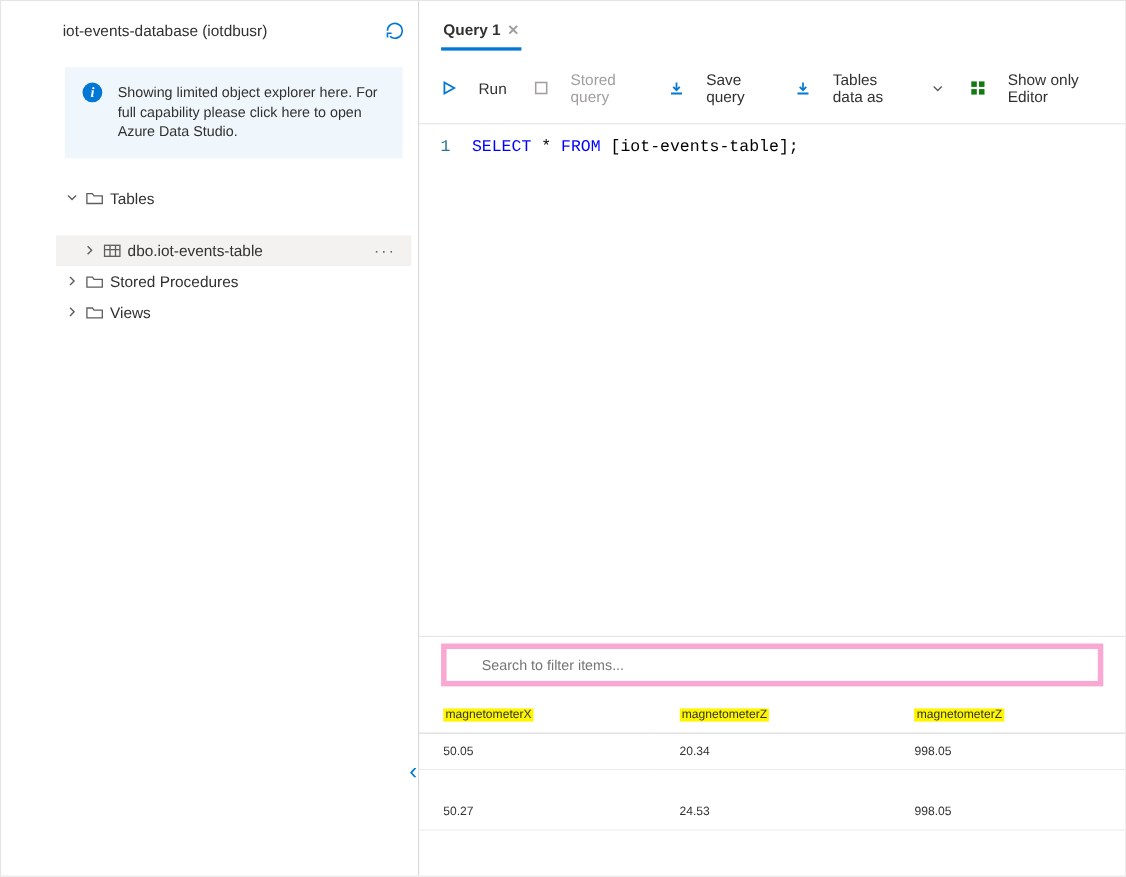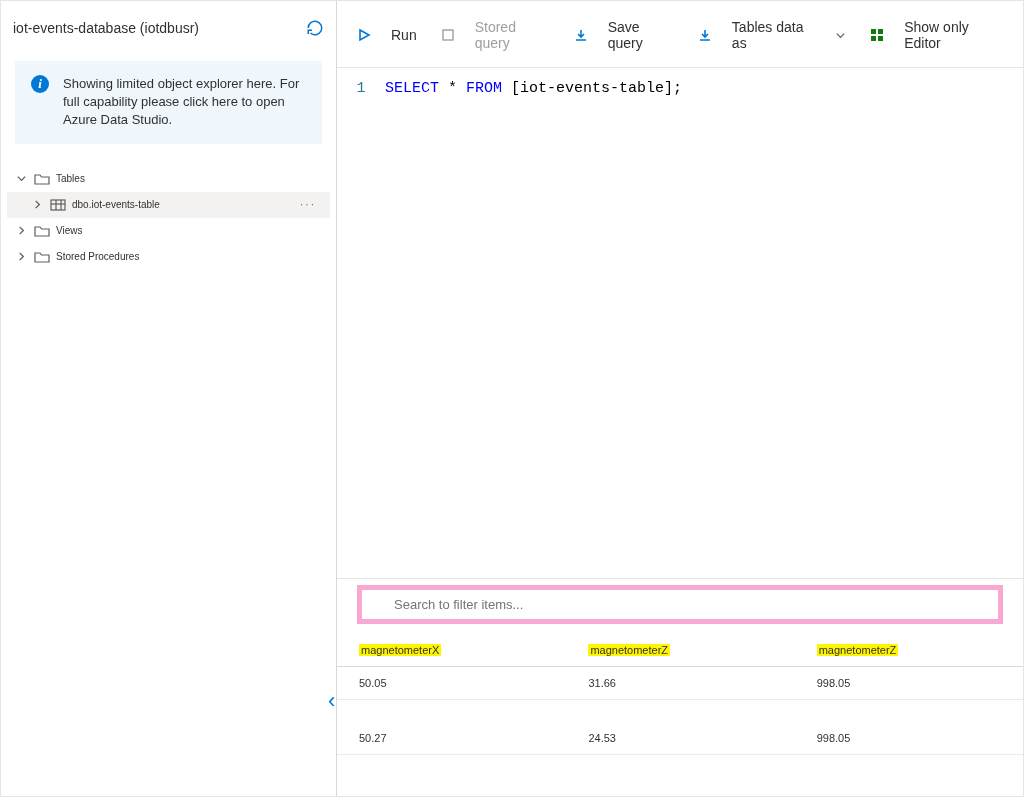--- a/index.html
+++ b/index.html
@@ -14,20 +14,21 @@
       background: #fff;
       width: 1024px;
       height: 797px;
       overflow: hidden;
       border: 1px solid #e5e5e5;
       position: relative;
     }
     .layout {
       display: flex;
       height: 100%;
+      padding-left: 44px;
     }
     
     .sidebar {
       width: 336px;
       border-right: 1px solid #d8d8d8;
       padding: 0;
       display: flex;
       flex-direction: column;
     }
     .sidebar-header {
@@ -76,28 +77,29 @@
       font-size: 13px;
     }
     .tree {
       padding: 0 6px;
     }
     .tree-node {
       display: flex;
       align-items: center;
       padding: 6px 8px;
       cursor: pointer;
-      font-size: 10px;
+      font-size: 14px;
       gap: 6px;
     }
     .tree-node.level-2 {
       padding-left: 24px;
     }
     .tree-node.selected {
       background: #f3f2f1;
+      margin-top: 20px;
     }
     .tree-more {
       margin-left: auto;
       color: #605e5c;
       letter-spacing: 2px;
       padding-right: 6px;
     }
     .chev {
       width: 13px;
       height: 13px;
@@ -323,41 +325,47 @@
         <span class="chev">
           <svg width="11" height="11" viewBox="0 0 12 12" fill="none" stroke="#605e5c" stroke-width="1.4">
               <path d="M4 2l4 4-4 4"></path>
             </svg>
         </span>
         <span class="folder-icon">
           <svg width="16" height="14" viewBox="0 0 16 14" fill="none" stroke="#605e5c" stroke-width="1.2">
               <path d="M1 3h5l1.5 2H15v7H1z"></path>
             </svg>
         </span>
-        <span>Views</span>
+        <span>Stored Procedures</span>
       </div>
 
       <div class="tree-node">
         <span class="chev">
           <svg width="11" height="11" viewBox="0 0 12 12" fill="none" stroke="#605e5c" stroke-width="1.4">
               <path d="M4 2l4 4-4 4"></path>
             </svg>
         </span>
         <span class="folder-icon">
           <svg width="16" height="14" viewBox="0 0 16 14" fill="none" stroke="#605e5c" stroke-width="1.2">
               <path d="M1 3h5l1.5 2H15v7H1z"></path>
             </svg>
         </span>
-        <span>Stored Procedures</span>
+        <span>Views</span>
       </div>
     </div>
   </div>
 
   <div class="main">
 
+    <div class="tabs">
+      <div class="tab">
+        <span>Query 1</span>
+        <span class="tab-close">✕</span>
+      </div>
+    </div>
 
     <div class="toolbar">
       <div class="tool-btn">
         <span class="tool-icon">
           <svg width="14" height="14" viewBox="0 0 14 14" fill="none" stroke="#0078d4" stroke-width="1.6">
               <path d="M3 2l9 5-9 5z"></path>
             </svg>
         </span>
         <span>Run</span>
       </div>
@@ -427,21 +435,21 @@
         <thead>
           <tr>
             <th><span class="hl th-inner">magnetometerX</span></th>
             <th><span class="hl th-inner">magnetometerZ</span></th>
             <th><span class="hl th-inner">magnetometerZ</span></th>
           </tr>
         </thead>
         <tbody>
           <tr>
             <td>50.05</td>
-            <td>31.66</td>
+            <td>20.34</td>
             <td>998.05</td>
           </tr>
           <tr class="spacer-row">
               <td></td>
               <td></td>
               <td></td>
             </tr>
           <tr>
             <td>50.27</td>
             <td>24.53</td>

